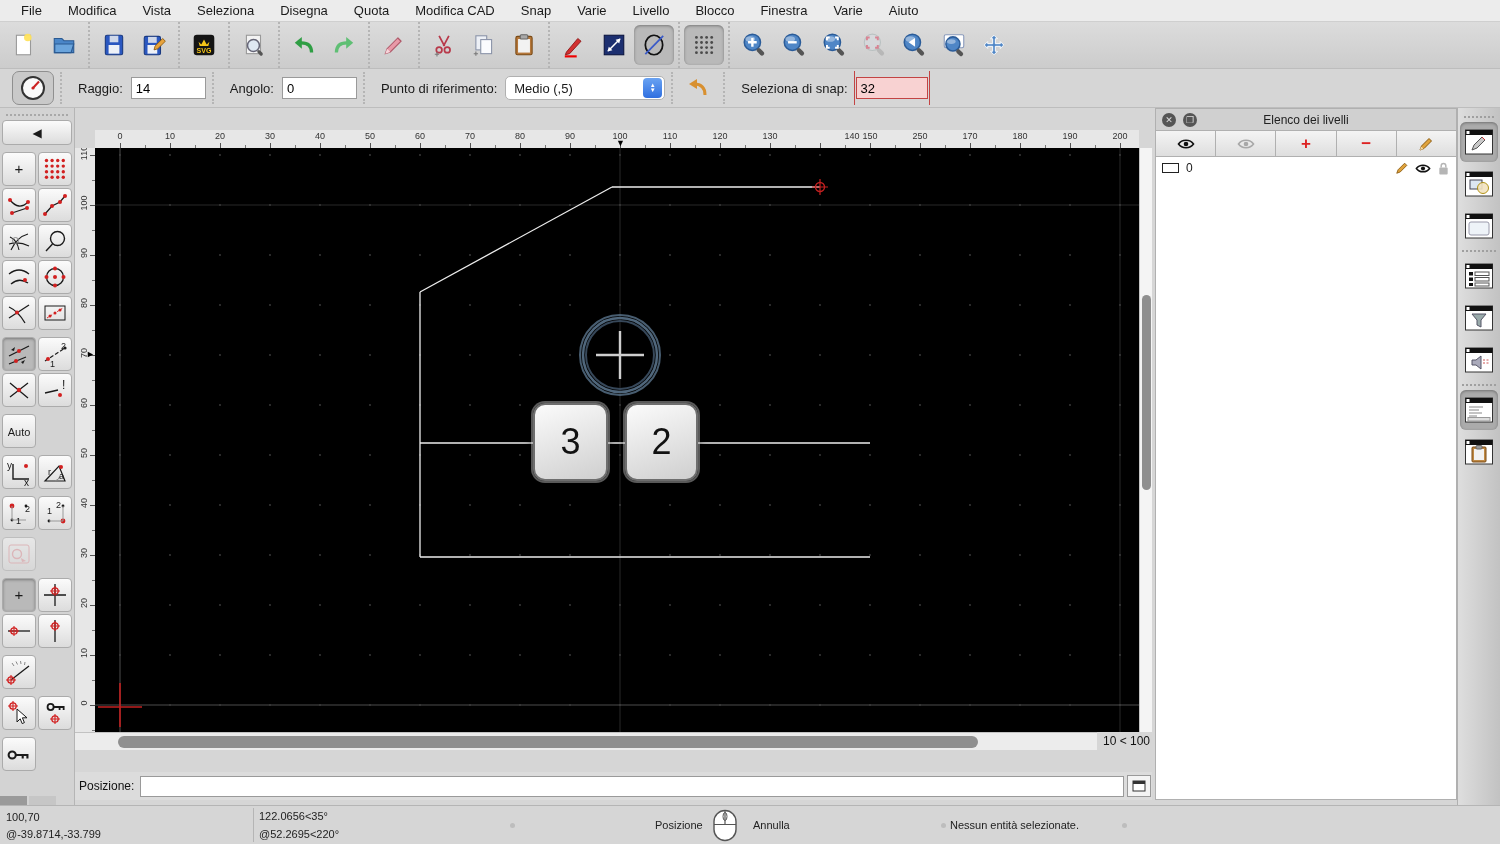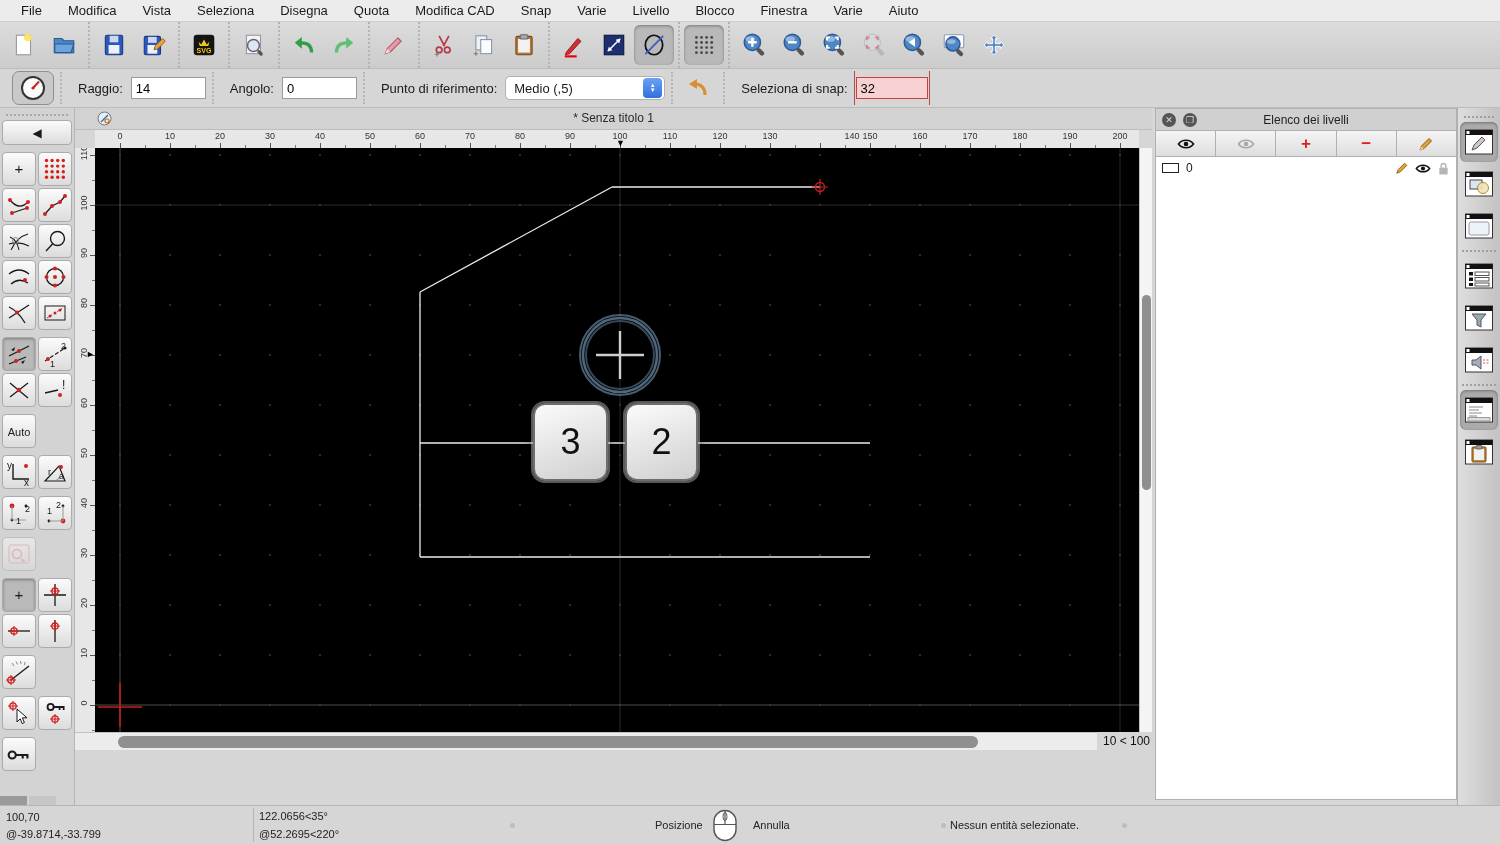--- a/index.html
+++ b/index.html
@@ -668,30 +668,20 @@
           <div class="sbtn empty"></div>
         </div>
       </div>
     <div class="side-tabs">
       <div class="side-tab"></div>
       <div class="side-tab lt"></div>
     </div>
   </div>
 
   <div class="canvas-col">
-    <div class="doc-titlebar">
-      <span class="doc-icon">
-        <svg width="15" height="15" viewBox="0 0 15 15">
-            <circle cx="7.5" cy="7.5" r="6.5" fill="#e8eef6" stroke="#777"></circle>
-            <path d="M4 11L11 4" stroke="#3a6ea8" stroke-width="1.5"></path>
-            <circle cx="10" cy="10" r="2" fill="none" stroke="#c60" stroke-width="1.2"></circle>
-          </svg>
-      </span>
-      <span class="doc-title">* Senza titolo 1</span>
-    </div>
     <div class="ruler-h" id="rulerH">
         <span class="rlab" style="left:10px">0</span>
      <span class="tick" style="left:25px"></span>
         <span class="tick minor" style="left:50px"></span>
         <span class="rlab" style="left:60px">10</span>
      <span class="tick" style="left:75px"></span>
         <span class="tick minor" style="left:100px"></span>
         <span class="rlab" style="left:110px">20</span>
      <span class="tick" style="left:125px"></span>
         <span class="tick minor" style="left:150px"></span>
@@ -727,21 +717,21 @@
         <span class="tick minor" style="left:650px"></span>
         <span class="rlab" style="left:660px">130</span>
      <span class="tick" style="left:675px"></span>
         <span class="tick minor" style="left:700px"></span>
         <span class="rlab" style="left:742px">140</span>
      <span class="tick" style="left:725px"></span>
         <span class="tick minor" style="left:750px"></span>
         <span class="rlab" style="left:760px">150</span>
      <span class="tick" style="left:775px"></span>
         <span class="tick minor" style="left:800px"></span>
-        <span class="rlab" style="left:810px">160</span>
+        <span class="rlab" style="left:810px">250</span>
      <span class="tick" style="left:825px"></span>
         <span class="tick minor" style="left:850px"></span>
         <span class="rlab" style="left:860px">170</span>
      <span class="tick" style="left:875px"></span>
         <span class="tick minor" style="left:900px"></span>
         <span class="rlab" style="left:910px">180</span>
      <span class="tick" style="left:925px"></span>
         <span class="tick minor" style="left:950px"></span>
         <span class="rlab" style="left:960px">190</span>
      <span class="tick" style="left:975px"></span>
@@ -1068,20 +1058,30 @@
           <span>2</span>
         </div>
     </div>
     <div class="vscroll">
       <div class="thumb" style="top:147px;height:195px;"></div>
     </div>
     <div class="hscroll">
       <div class="thumb" style="left:43px;width:860px;"></div>
     </div>
     <div class="zoomstatus">10 &lt; 100</div>
+    <div class="pos-row">
+      <label>Posizione:</label>
+      <input class="pos-input" value="" style="">
+      <div class="pos-btn">
+        <svg width="14" height="12" viewBox="0 0 14 12">
+            <rect x="1" y="1" width="12" height="10" fill="#fff" stroke="#333"></rect>
+            <rect x="1" y="1" width="12" height="3" fill="#333"></rect>
+          </svg>
+      </div>
+    </div>
   </div>
 
   <div class="layer-panel">
     <div class="lp-title">
       <span class="lp-close">✕</span>
       <span class="lp-float">❐</span>
       <span>Elenco dei livelli</span>
     </div>
     <div class="lp-toolbar">
       <div class="lp-tbtn">

